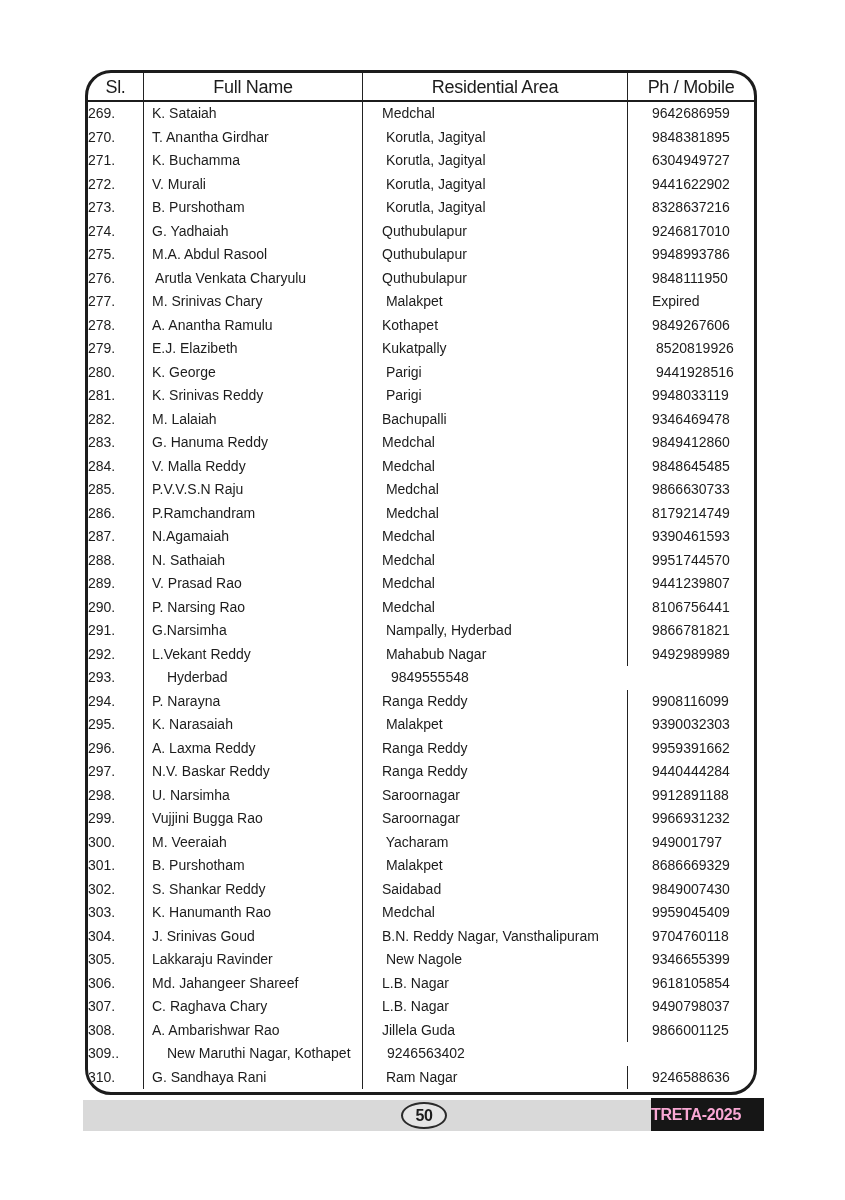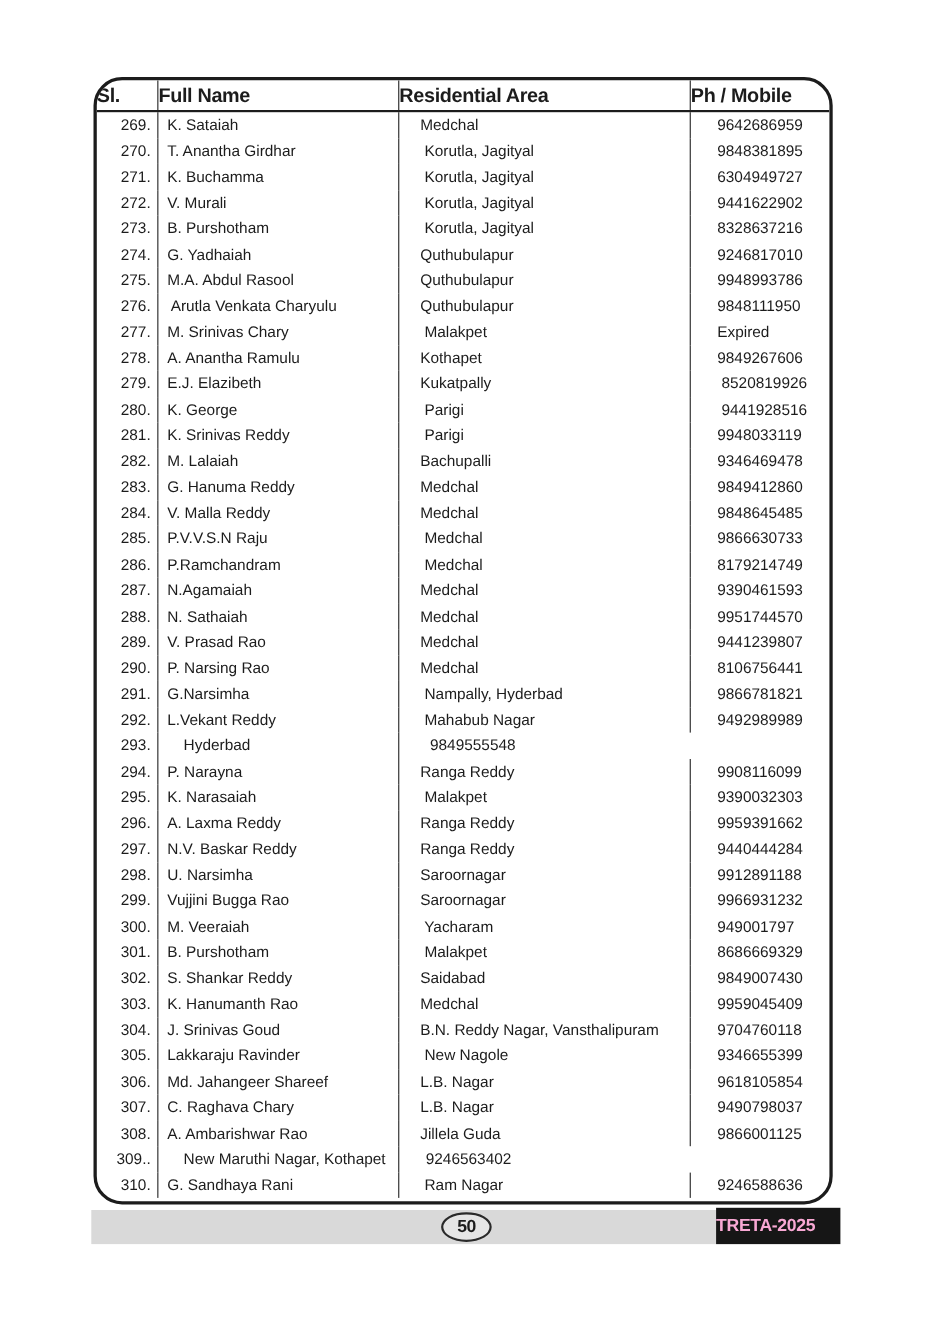--- a/index.html
+++ b/index.html
@@ -23,41 +23,42 @@
     background: #ffffff;
     overflow: hidden;
   }
   .thead {
     display: grid;
     grid-template-columns: 55px 219px 265px 1fr;
     height: 29px;
     border-bottom: 2.5px solid var(--ink, #161616);
   }
   .thead .hc {
-    font-weight: bold;
+    font-weight: normal;
     font-size: 18px;
     letter-spacing: -0.3px;
+    text-align: center;
     line-height: 28px;
     white-space: nowrap;
   }
   .tbody { height: 987px; }
   .trow {
     display: grid;
     grid-template-columns: 55px 219px 265px 1fr;
     height: 23.5px;
   }
   .c {
     font-size: 14px;
     line-height: 23.5px;
     white-space: pre;
     overflow: hidden;
   }
   
   .hc:nth-child(n+2), .c:nth-child(n+2) { border-left: 1.5px solid #222222; }
-  .c.sl { text-align: right; padding-right: 6px; }
+  .c.sl { text-align: left; padding-right: 6px; }
   .c.nm { padding-left: 8px; }
   .c.ar { padding-left: 19px; }
   .c.ph { padding-left: 24px; }
 
   
   .footer-bar {
     position: absolute;
     left: 83px; top: 1100px;
     width: 676px; height: 31px;
     background: var(--bar, #d9d9d9);

